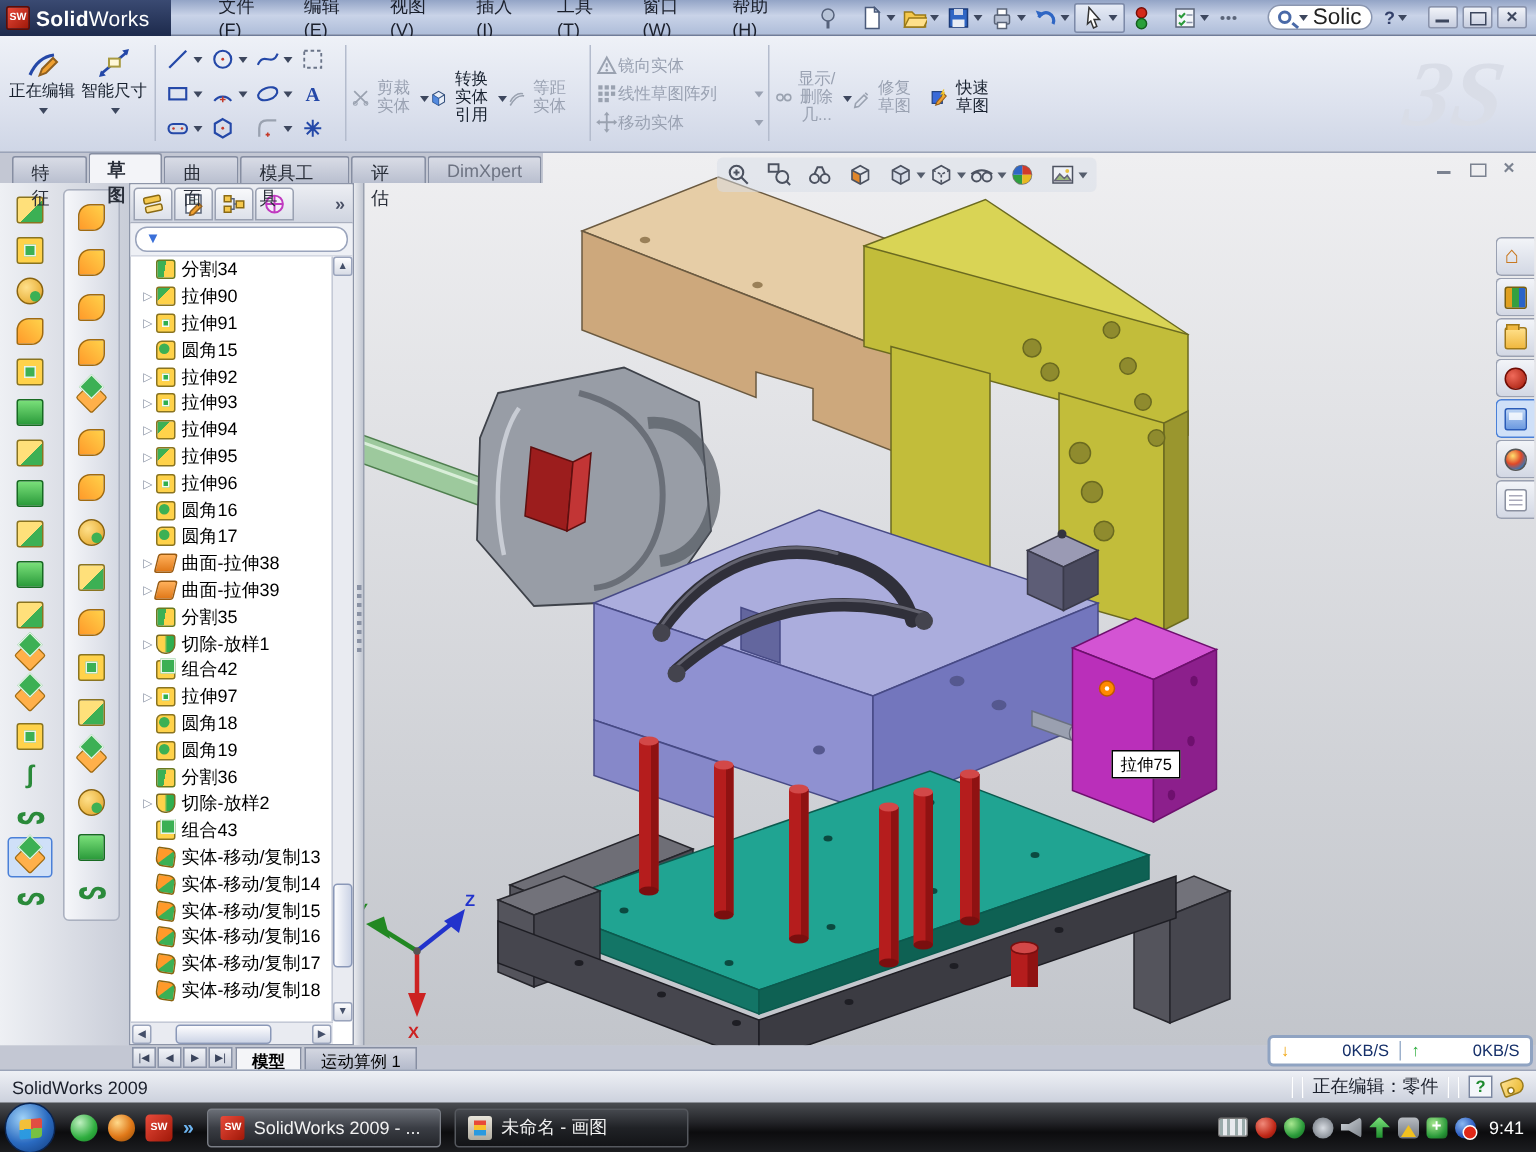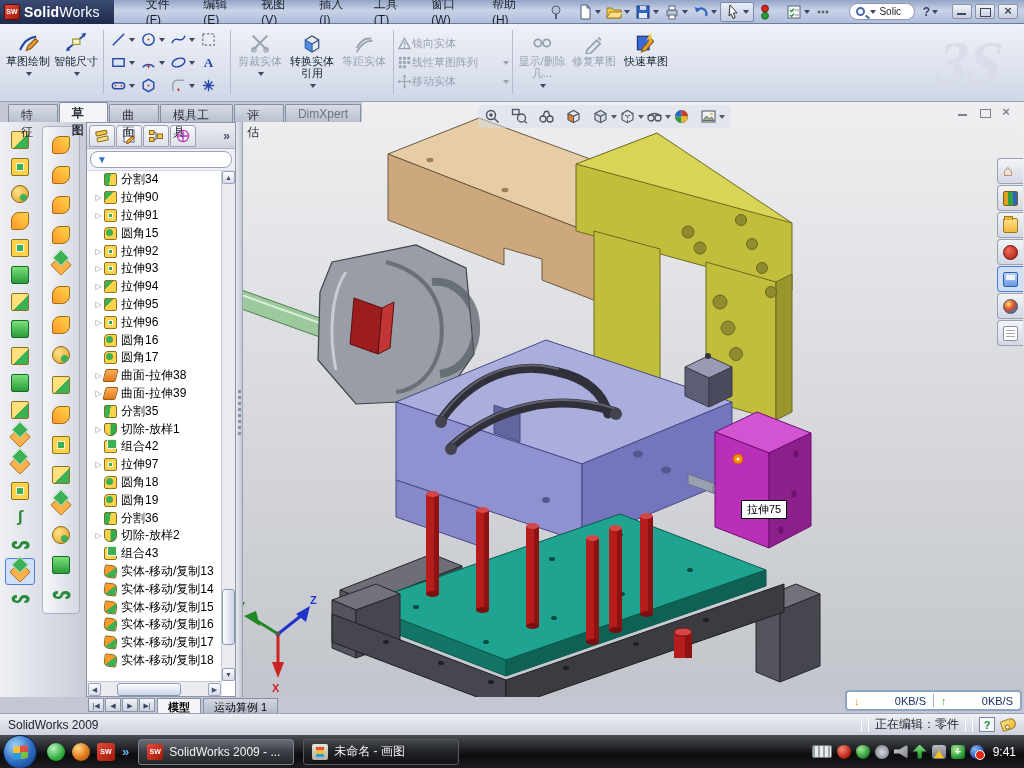--- a/index.html
+++ b/index.html
@@ -15,42 +15,42 @@
   #logo .brand { color:#fff; font-size:14px; letter-spacing:.2px; }
   #logo .brand b { font-weight:bold; }
   #menubar { display:flex; margin-left:18px; }
   .menu-item { padding:3px 14px; color:#1a1f2b; font-size:12px; cursor:default; }
   #quickbar { display:flex; align-items:center; margin-left:10px; gap:1px; }
   .qb { display:flex; align-items:center; height:20px; padding:0 2px; border-radius:2px; }
   .qb svg { width:16px; height:16px; }
   .qb.boxed { border:1px solid #7d8aa8; background:linear-gradient(#e7ecf6,#c3cde2); padding:0 4px; }
   .caret { width:0; height:0; border:3px solid transparent; border-top:4px solid #3d475e; margin-left:2px; margin-top:4px; }
   #searchbox { margin-left:8px; display:flex; align-items:center; gap:3px; width:74px; height:17px;
-    background:#fff; border:1px solid #8a96b0; border-radius:9px; padding:0 6px; font-size:10px; color:#222; }
+    background:#fff; border:1px solid #8a96b0; border-radius:9px; padding:0 6px; font-size:15px; color:#222; }
   #searchbox .mag { width:9px; height:9px; border:2px solid #4a6aa8; border-radius:50%; position:relative; flex:none; }
   #searchbox .mag::after { content:""; position:absolute; left:7px; top:7px; width:5px; height:2px; background:#4a6aa8; transform:rotate(40deg); }
   #titlebar .help { margin-left:8px; font-weight:bold; color:#33406a; }
   #winbtns { display:flex; gap:3px; margin-left:14px; margin-right:6px; }
   .wb { width:20px; height:15px; border:1px solid #8a93ab; border-radius:2px; background:linear-gradient(#f2f4f9,#c6cddf); position:relative; }
   .wb.min::after { content:""; position:absolute; left:4px; bottom:3px; width:9px; height:2px; background:#3d475e; }
   .wb.res::after { content:""; position:absolute; left:4px; top:3px; width:9px; height:7px; border:1.5px solid #3d475e; }
   .wb.cls::after { content:"×"; position:absolute; left:0; right:0; top:-2px; text-align:center; color:#3d475e; font-size:13px; font-weight:bold; }
 
   
   #ribbon { position:absolute; left:0; top:24px; width:1024px; height:78px;
     background:linear-gradient(#eef1f7,#dde2ee 60%,#cfd6e6); border-bottom:1px solid #9aa3b8; }
   #ribbon .rb-row { position:absolute; left:4px; top:2px; display:flex; align-items:stretch; height:72px; }
   .rbig { width:48px; display:flex; flex-direction:column; align-items:center; padding-top:4px; gap:1px; }
   .rbig svg { width:24px; height:24px; }
   .rbig .lbl { font-size:11px; text-align:center; line-height:12px; color:#17202e; width:46px; }
   .sep { width:1px; background:#b4bccd; margin:4px 3px; }
   #sketchgrid { display:grid; grid-template-columns:repeat(4,30px); grid-template-rows:repeat(3,23px); align-content:center; }
   .sg-cell { display:flex; align-items:center; justify-content:center; }
   .sg-cell svg { width:17px; height:17px; }
-  .rmid { width:52px; display:flex; flex-direction:column; align-items:center; padding-top:6px; gap:1px; }
+  .rmid { width:52px; display:flex; flex-direction:row; align-items:center; padding-top:6px; gap:1px; }
   .rmid svg { width:22px; height:22px; }
   .rmid .lbl { font-size:11px; line-height:12px; text-align:center; color:#17202e; width:50px; }
   .disabled .lbl { color:#9aa2b2; }
   #rstack { display:flex; flex-direction:column; justify-content:center; gap:4px; width:112px; }
   .stack-row { display:flex; align-items:center; gap:0; }
   .stack-row svg { width:15px; height:15px; flex:none; }
   .stack-row .lbl { font-size:11px; color:#9aa2b2; white-space:nowrap; }
   .stack-row .caret { margin-left:auto; border-top-color:#9aa2b2; }
   #dswm { position:absolute; right:22px; top:4px; font-size:62px; font-style:italic; font-weight:bold;
     color:#d9dde7; transform:skewX(-8deg); font-family:"Liberation Serif","DejaVu Serif",serif; }
@@ -573,21 +573,21 @@
   </div>
 
   <div id="ribbon">
     <div class="rb-row">
       <div style="display:flex;">
 
           <div class="rbig">
             <svg>
               <use href="#r-sketch"></use>
             </svg>
-            <span class="lbl">草图绘制</span>
+            <span class="lbl">正在编辑</span>
             <i class="caret"></i>
           </div>
 
           <div class="rbig">
             <svg>
               <use href="#r-dim"></use>
             </svg>
             <span class="lbl">智能尺寸</span>
             <i class="caret"></i>
           </div>

